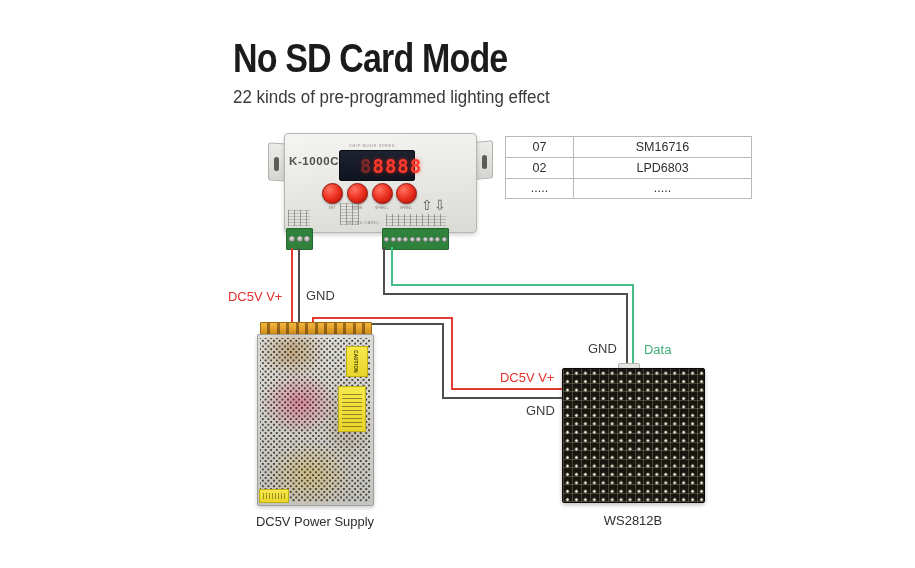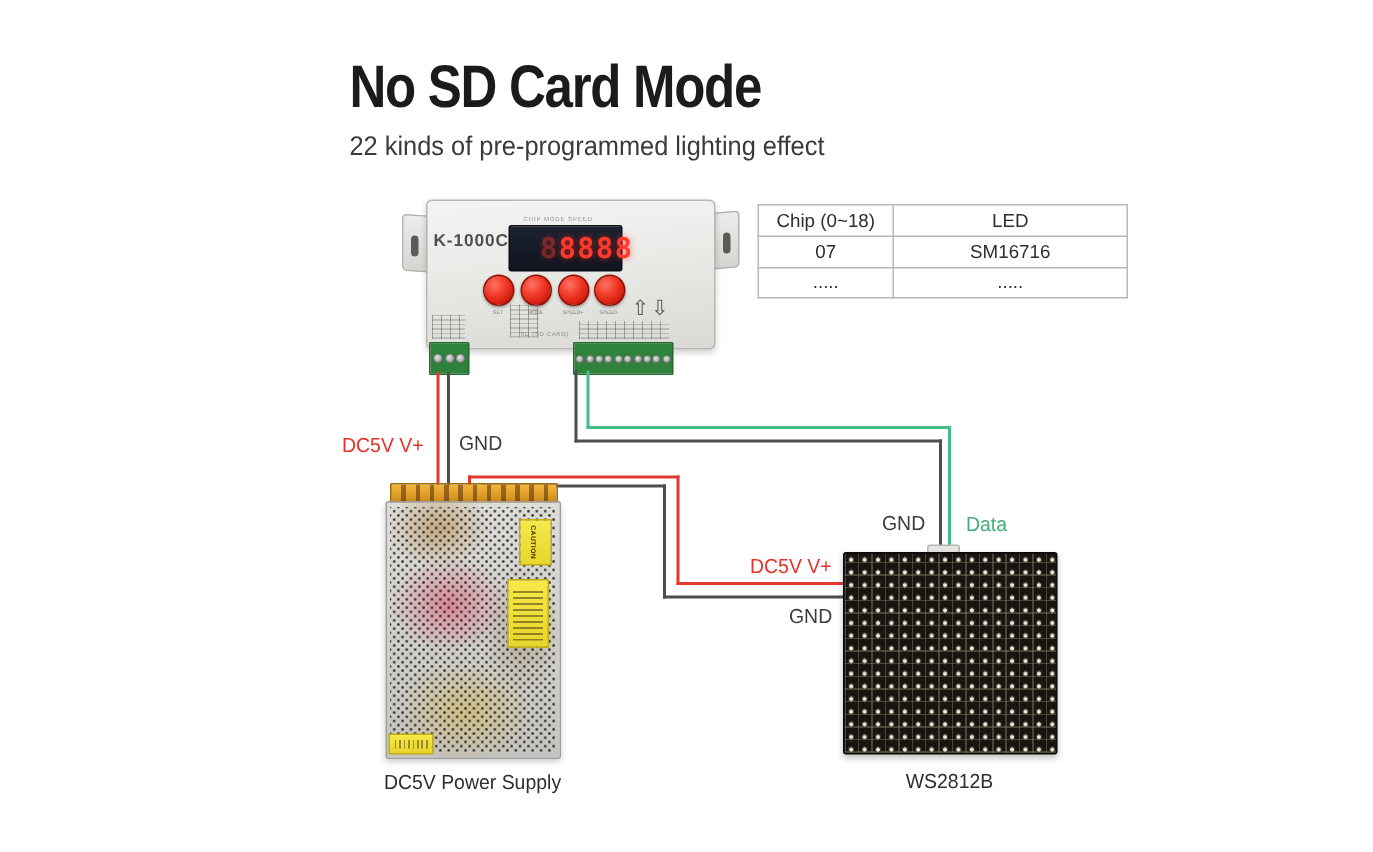--- a/index.html
+++ b/index.html
@@ -169,27 +169,27 @@
     <div class="screw" style="width:5px;height:5px;"></div>
     <div class="screw" style="width:5px;height:5px;"></div>
     <div class="screw" style="width:5px;height:5px;"></div>
     <div class="screw" style="width:5px;height:5px;"></div>
     <div class="screw" style="width:5px;height:5px;"></div>
     <div class="screw" style="width:5px;height:5px;"></div>
   </div>
 
   <table class="chip-table">
     <tbody>
-        <tr>
-      <th class="c1">Chip (0~18)</th>
-      <th>LED</th>
-    </tr>
     <tr>
       <td>07</td>
       <td>SM16716</td>
+    </tr>
+    <tr>
+      <td>02</td>
+      <td>LPD6803</td>
     </tr>
     <tr>
       <td>.....</td>
       <td>.....</td>
     </tr>
   </tbody>
     </table>
 
   <div class="wire wr" style="left:291px; top:248px; width:2px; height:82px;"></div>
   <div class="wire wg" style="left:298px; top:248px; width:2px; height:82px;"></div>

